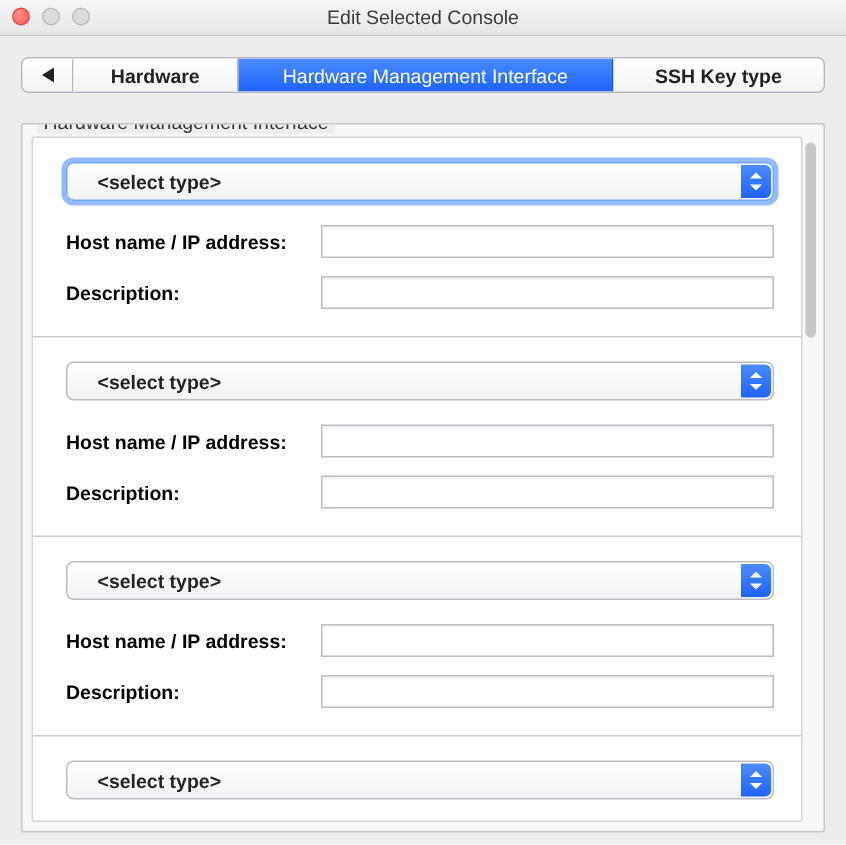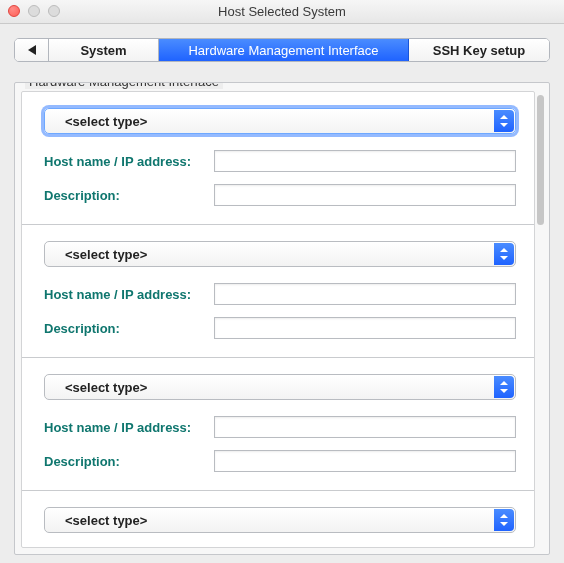--- a/index.html
+++ b/index.html
@@ -160,21 +160,21 @@
   .select-knob svg { display: block; }
 
   .field-row {
     display: flex;
     align-items: center;
     margin-bottom: 12px;
   }
   .field-row .lbl {
     width: 170px;
     font-size: 13px;
-    color: #0f766e;
+    color: #000000;
     font-weight: 600;
   }
   .field-row .inp {
     flex: 1;
   }
   .text-input {
     width: 100%;
     height: 22px;
     border: 1px solid #b9bcc1;
     border-radius: 0;
@@ -186,34 +186,34 @@
 </style>
 </head>
 <body>
 
 <div class="titlebar">
   <div class="traffic">
     <span class="dot red"></span>
     <span class="dot"></span>
     <span class="dot"></span>
   </div>
-  <div class="title">Host Selected System</div>
+  <div class="title">Edit Selected Console</div>
 </div>
 
 <div class="content">
 
   <div class="segmented">
     <div class="seg-back">
       <svg width="10" height="12" viewBox="0 0 10 12">
         <polygon points="9,1 9,11 1,6" fill="#222"></polygon>
       </svg>
     </div>
-    <div class="seg-item seg-console">System</div>
+    <div class="seg-item seg-console">Hardware</div>
     <div class="seg-item seg-hmi active">Hardware Management Interface</div>
-    <div class="seg-item seg-ssh">SSH Key setup</div>
+    <div class="seg-item seg-ssh">SSH Key type</div>
   </div>
 
   <div class="groupbox">
     <span class="group-title">Hardware Management Interface</span>
 
     <div class="scroll-area">
 
       <div class="block">
         <div class="select-row">
           <div class="mac-select focused">

